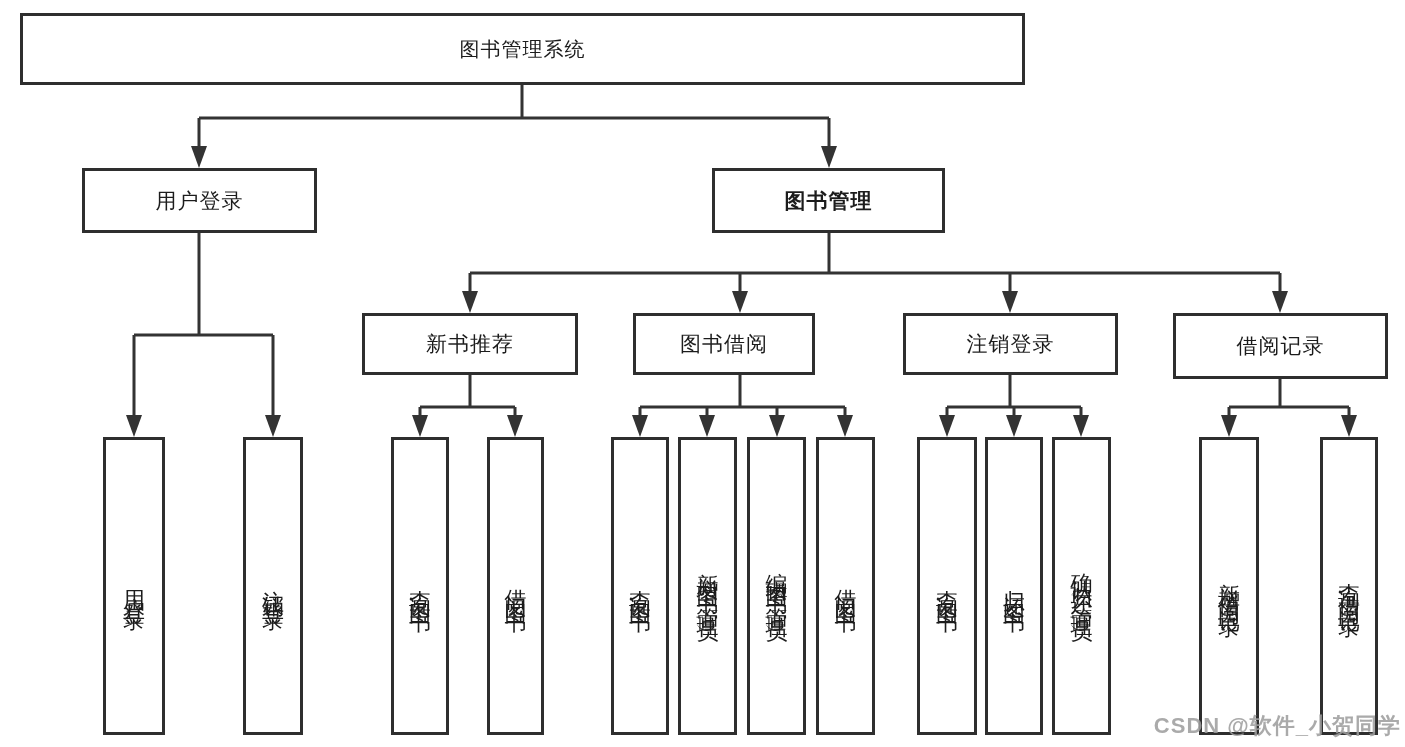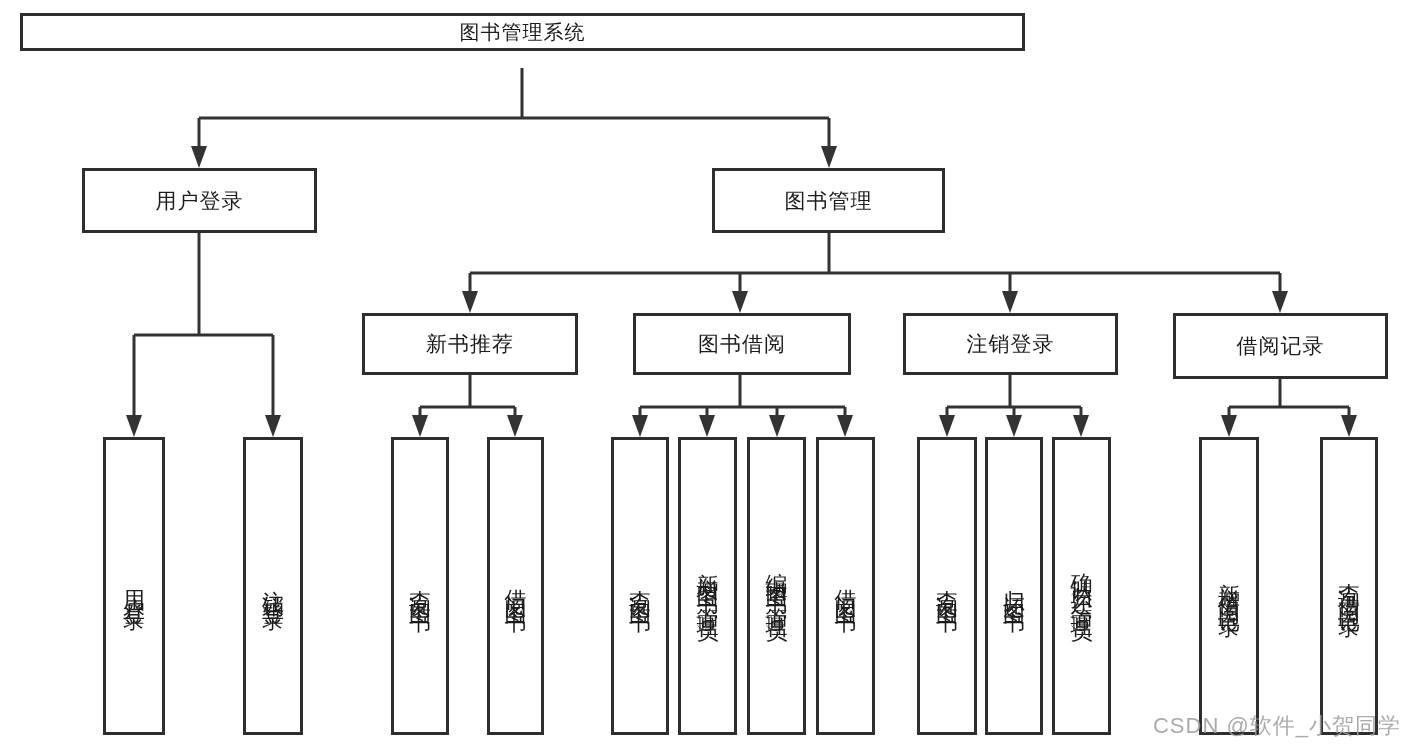--- a/index.html
+++ b/index.html
@@ -57,20 +57,21 @@
   }
   .watermark {
     position: absolute;
     right: 4px;
     bottom: 6px;
     font-size: 22px;
     color: rgba(158, 158, 158, 0.88);
     letter-spacing: 1px;
     z-index: 5;
     white-space: nowrap;
+    font-weight: bold;
   }
 </style>
 </head>
 <body>
 
 <div class="canvas">
 
   <svg class="connectors" viewBox="0 0 1405 747" xmlns="http://www.w3.org/2000/svg">
     <g stroke="#333333" stroke-width="3" fill="none">
       <path d="M522,68 V118 M199,118 H829 M199,118 V150 M829,118 V150"></path>
@@ -97,35 +98,35 @@
       <polygon points="769,415 785,415 777,437"></polygon>
       <polygon points="837,415 853,415 845,437"></polygon>
       <polygon points="939,415 955,415 947,437"></polygon>
       <polygon points="1006,415 1022,415 1014,437"></polygon>
       <polygon points="1073,415 1089,415 1081,437"></polygon>
       <polygon points="1221,415 1237,415 1229,437"></polygon>
       <polygon points="1341,415 1357,415 1349,437"></polygon>
     </g>
   </svg>
 
-  <div class="box hbox root" style="left:20px; top:13px; width:1005px; height:38px;">
+  <div class="box hbox root" style="left:20px; top:13px; width:1005px; height:72px;">
     <span>图书管理系统</span>
   </div>
 
   <div class="box hbox" style="left:82px; top:168px; width:235px; height:65px;">
     <span>用户登录</span>
   </div>
-  <div class="box hbox" style="left:712px; top:168px; width:233px; height:65px;">
+  <div class="box hbox" style="left:712px; top:168px; width:233px; height:65px;font-weight:bold;">
     <span>图书管理</span>
   </div>
 
   <div class="box hbox" style="left:362px; top:313px; width:216px; height:62px;">
     <span>新书推荐</span>
   </div>
-  <div class="box hbox" style="left:633px; top:313px; width:218px; height:62px;">
+  <div class="box hbox" style="left:633px; top:313px; width:182px; height:62px;">
     <span>图书借阅</span>
   </div>
   <div class="box hbox" style="left:903px; top:313px; width:215px; height:62px;">
     <span>注销登录</span>
   </div>
   <div class="box hbox" style="left:1173px; top:313px; width:215px; height:66px;">
     <span>借阅记录</span>
   </div>
 
   <div class="box vbox" style="left:103px; width:62px;">

